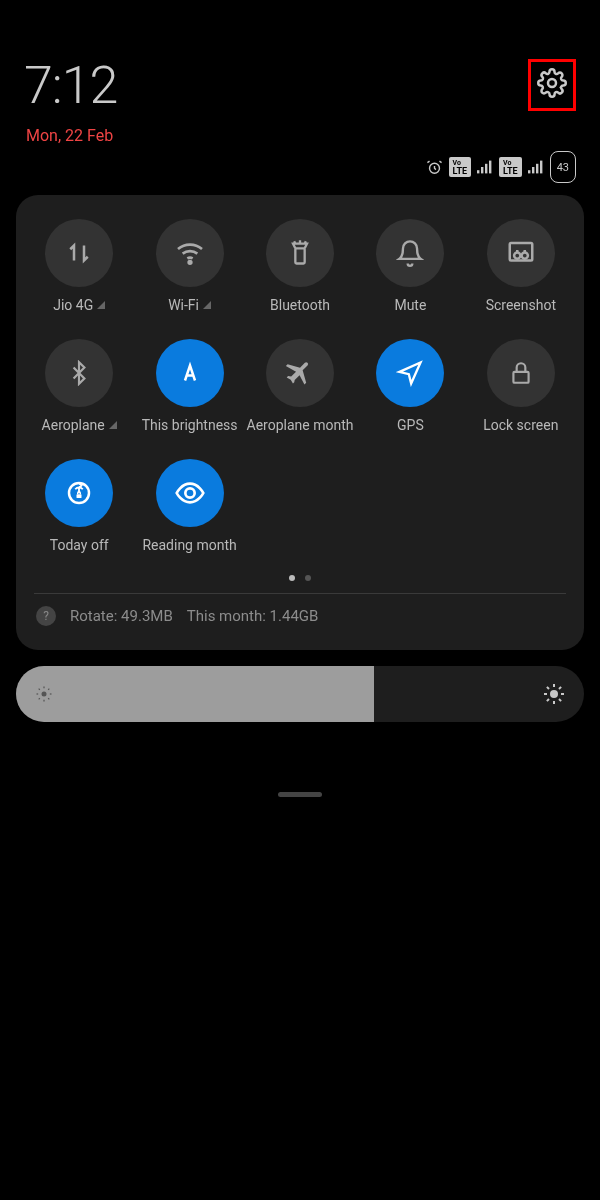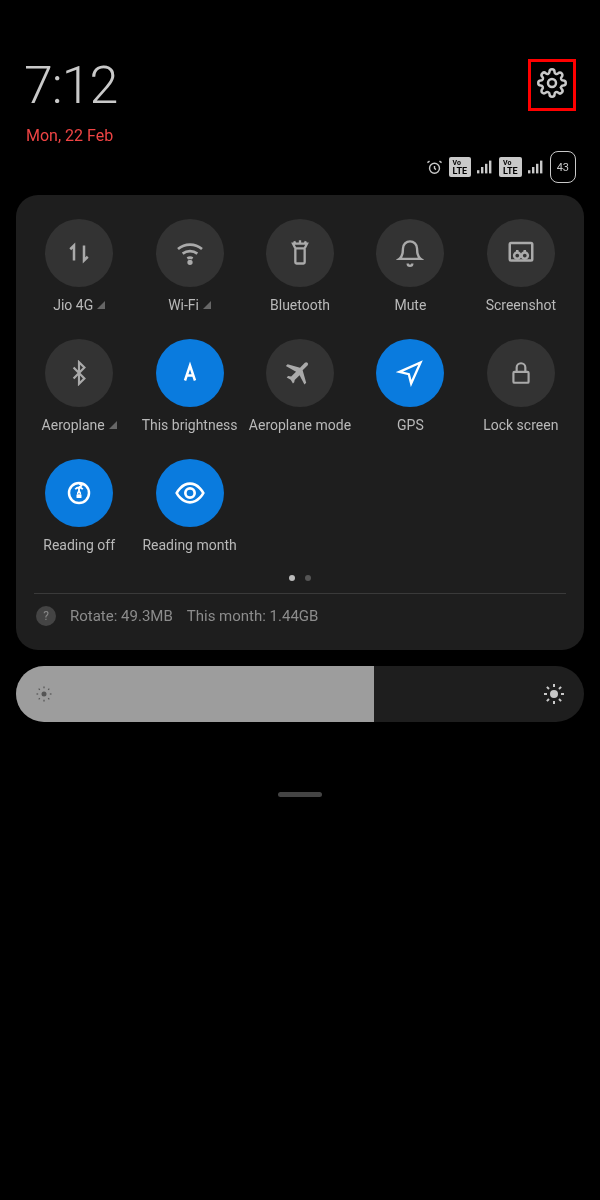--- a/index.html
+++ b/index.html
@@ -238,21 +238,21 @@
           <span>This brightness</span>
         </div>
       </div>
       <div class="tile">
         <div class="circle">
           <svg width="30" height="30" viewBox="0 0 24 24" fill="#aaa">
             <path d="M21 14l-9-5V3.5a1.5 1.5 0 0 0-3 0V9l-9 5v2l9-2.5V19l-2 1.5V22l3.5-1 3.5 1v-1.5L13 19v-5.5l8 2.5z" transform="rotate(45 12 12)"></path>
           </svg>
         </div>
         <div class="tile-label">
-          <span>Aeroplane mode</span>
+          <span>Aeroplane month</span>
         </div>
       </div>
       <div class="tile">
         <div class="circle active">
           <svg width="28" height="28" viewBox="0 0 24 24" fill="none" stroke="#fff" stroke-width="2">
             <path d="M3 11l18-8-8 18-2-8z"></path>
           </svg>
         </div>
         <div class="tile-label">
           <span>GPS</span>
@@ -272,21 +272,21 @@
       <div class="tile">
         <div class="circle active">
           <svg width="30" height="30" viewBox="0 0 24 24" fill="none" stroke="#fff" stroke-width="2">
             <circle cx="12" cy="12" r="8"></circle>
             <path d="M12 8v4M9 9a4 4 0 0 1 6 0M12 4l2 2-2 2" stroke-width="1.5"></path>
             <rect x="10" y="13" width="4" height="3" rx="0.5" fill="#fff" stroke="none"></rect>
             <path d="M11 13v-1a1 1 0 0 1 2 0v1" stroke-width="1.2"></path>
           </svg>
         </div>
         <div class="tile-label">
-          <span>Reading off</span>
+          <span>Today off</span>
         </div>
       </div>
       <div class="tile">
         <div class="circle active">
           <svg width="32" height="32" viewBox="0 0 24 24" fill="none" stroke="#fff" stroke-width="2">
             <circle cx="12" cy="12" r="3.5"></circle>
             <path d="M2 12s3.5-7 10-7 10 7 10 7-3.5 7-10 7S2 12 2 12z"></path>
           </svg>
         </div>
         <div class="tile-label">

